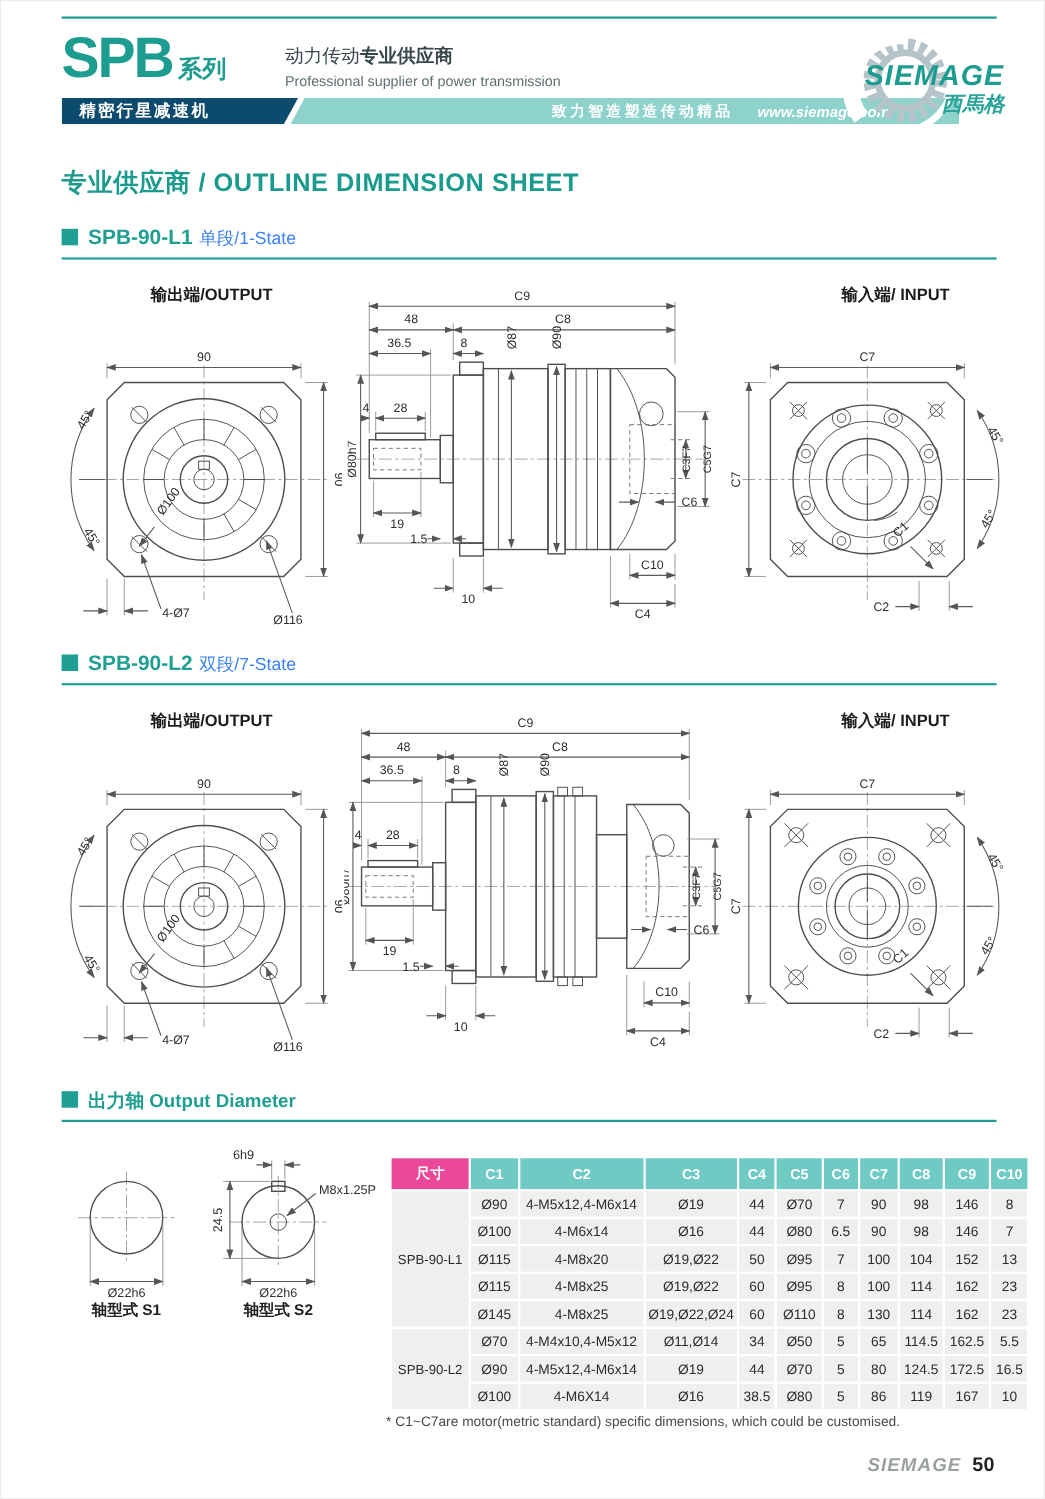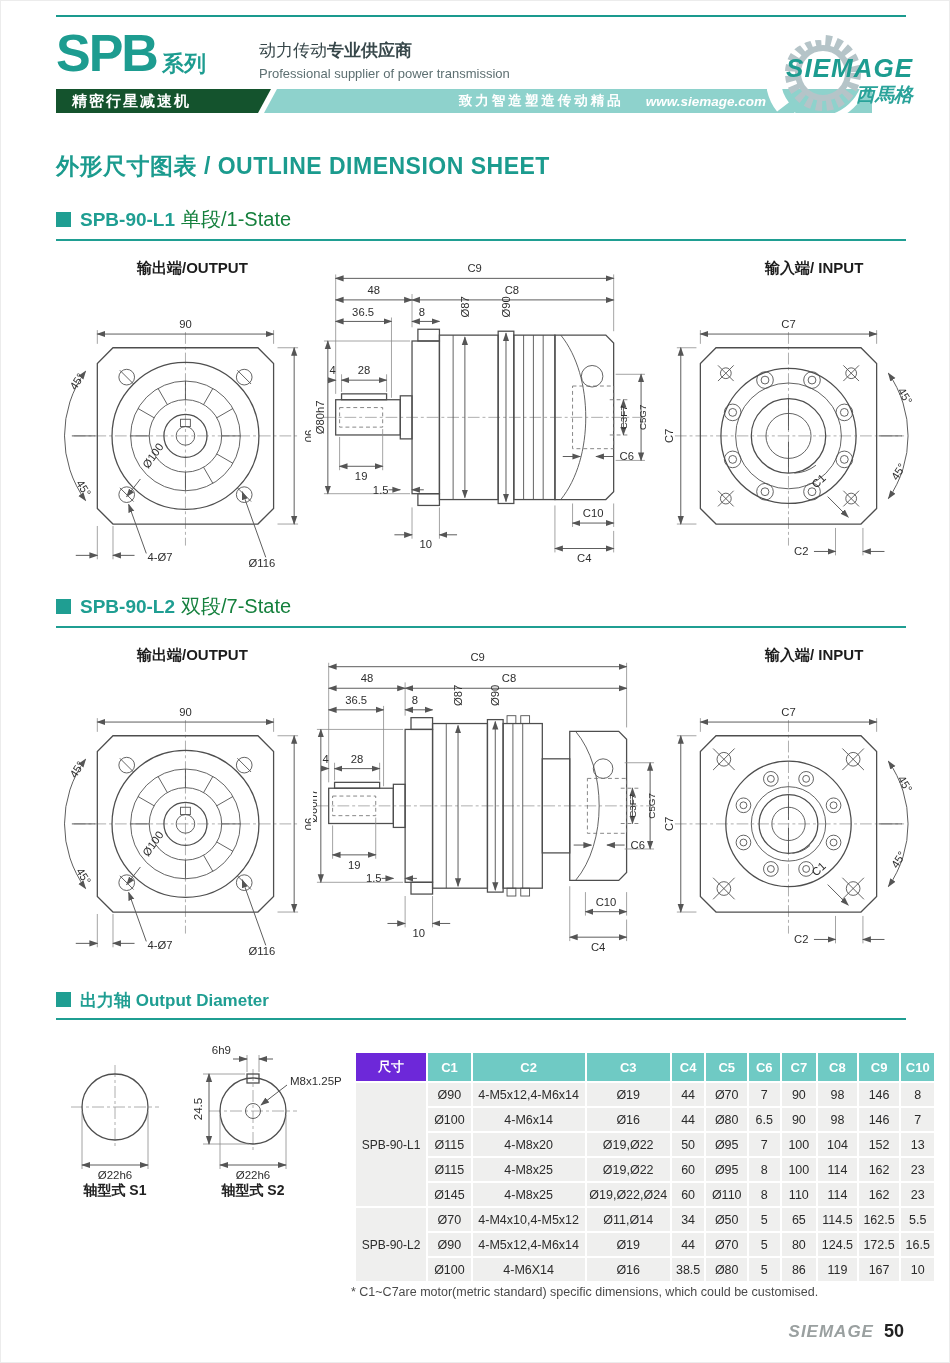--- a/index.html
+++ b/index.html
@@ -8,54 +8,54 @@
   .abs { position:absolute; }
 
   
   .topline { left:55px; top:14px; width:850px; height:2px; background:#1a9a8e; }
   .spb-big { font-size:52px; font-weight:900; color:#1d9c90; letter-spacing:-2px; line-height:1; }
   .spb-suffix { font-size:22px; font-weight:700; color:#1d9c90; margin-left:5px; }
   .sub-cn { font-size:17px; color:#37474a; }
   .sub-cn b { font-weight:900; }
   .sub-en { font-size:13px; color:#5d6f71; margin-top:4px; }
   .band { left:55px; top:88px; width:816px; height:24px; }
-  .band-dark { position:absolute; left:0; top:0; width:215px; height:24px; background:#14532d;
+  .band-dark { position:absolute; left:0; top:0; width:215px; height:24px; background:#0c4a6e;
                clip-path:polygon(0 0,100% 0,calc(100% - 13px) 100%,0 100%); }
   .band-dark span { color:#fff; font-weight:bold; font-size:15px; line-height:24px; padding-left:16px; letter-spacing:2px; }
   .band-light { position:absolute; left:208px; right:0; top:0; height:24px; background:#8ed2cc;
                 clip-path:polygon(13px 0,100% 0,100% 100%,0 100%);
-                display:flex; justify-content:flex-end; align-items:center; gap:22px; padding-right:106px; box-sizing:border-box; }
+                display:flex; justify-content:flex-end; align-items:center; gap:22px; padding-right:63px; box-sizing:border-box; }
   .band-slogan { color:#fff; font-size:13.5px; letter-spacing:3px; font-weight:bold; }
   .band-url { color:#fff; font-size:13.5px; font-weight:bold; font-style:italic; }
   .brand { font-size:26px; font-weight:900; font-style:italic; color:#1d9c90; letter-spacing:1px; text-align:right; }
   .brand-cn { font-size:19px; font-weight:bold; font-style:italic; color:#2aa39a; text-align:right; margin-top:1px; }
 
   
   .h1 { left:55px; top:150px; font-size:23px; font-weight:800; color:#1b9b8e; letter-spacing:0.5px; }
   .sec-head { left:55px; width:850px; border-bottom:2px solid #1f9e92; padding-bottom:6px; }
   .sq { display:inline-block; width:15px; height:15px; background:#1f9e92; margin-right:9px; vertical-align:-1px; }
   .model { font-size:19px; font-weight:800; color:#1f9e92; }
-  .stage { font-size:20px; color:#15803d; margin-left:6px; }
+  .stage { font-size:16px; color:#3b82f6; margin-left:6px; }
   .dlabel { font-size:15px; font-weight:bold; color:#1c1c1c;margin-left:24px; }
 
   
   svg text { font-family:"Liberation Sans",sans-serif; font-size:11.5px; fill:#2e2e2e; }
   .ln { fill:none; stroke:#4e4e4e; stroke-width:1.3; }
   .tn { fill:none; stroke:#4e4e4e; stroke-width:0.9; }
   .dim { fill:none; stroke:#5a5a5a; stroke-width:1; }
   .ext { fill:none; stroke:#8a8a8a; stroke-width:0.8; }
   .cl  { fill:none; stroke:#999; stroke-width:0.8; stroke-dasharray:12 3 3 3; }
   .dsh { fill:none; stroke:#777; stroke-width:0.9; stroke-dasharray:4 3; }
   .f10 { font-size:10px; }
 
   
   .dim-table { border-collapse:collapse; table-layout:fixed; width:580px; font-size:12.5px; color:#2b2b2b; }
   .dim-table th { background:#6fcac4; color:#fff; font-weight:bold; font-size:13px; height:26px;
                   border-right:2px solid #fff; border-bottom:2px solid #fff; }
-  .dim-table th.first { background:#6d28d9; }
+  .dim-table th.first { background:#ec4899; }
   .dim-table td { background:#efefee; text-align:center; height:23px; padding:0 2px;
                   border-right:2px solid #fff; border-bottom:2px solid #fff; white-space:nowrap; overflow:hidden; }
   .dim-table td.glabel { font-size:12px; }
   .dim-table tr.group-start td { border-top:2px solid #8f8f8f; }
   .note1 { font-size:13.5px; color:#333; }
   .note2 { font-size:12.5px; color:#4a4a4a; margin-top:2px; }
   .footer { right:45px; top:1320px; }
   .footer .fbrand { font-size:17px; font-weight:900; font-style:italic; color:#9aa0a0; letter-spacing:1px; }
   .footer .fpage { font-size:18px; font-weight:bold; color:#222; margin-left:10px; }
 </style>
@@ -86,21 +86,21 @@
     <svg width="110" height="98" viewBox="0 0 110 98" style="position:absolute; left:4px; top:6px;">
       <circle cx="56" cy="46" r="32" fill="none" stroke="#b5c4c8" stroke-width="12" stroke-dasharray="6 4.2"></circle>
       <circle cx="56" cy="46" r="25" fill="none" stroke="#b5c4c8" stroke-width="6"></circle>
       <path d="M16,80 A46,46 0 0 1 58,6" stroke="#ffffff" stroke-width="15" fill="none"></path>
       <path d="M26,88 A52,52 0 0 0 96,62" stroke="#ffffff" stroke-width="6" fill="none"></path>
     </svg>
     <div class="brand" style="position:absolute; right:0; top:32px; width:150px;">SIEMAGE</div>
     <div class="brand-cn" style="position:absolute; right:0; top:60px; width:150px;">西馬格</div>
   </div>
 
-  <div class="abs h1">外形尺寸图表 / OUTLINE DIMENSION SHEET</div>
+  <div class="abs h1">专业供应商 / OUTLINE DIMENSION SHEET</div>
 
   <div class="abs sec-head" style="top:205px;">
     <span class="sq"></span><span class="model">SPB-90-L1</span><span class="stage">单段/1-State</span>
   </div>
 
   <div class="abs dlabel" style="left:112px; top:258px;">输出端/OUTPUT</div>
   <div class="abs dlabel" style="left:740px; top:258px;">输入端/ INPUT</div>
 
   <svg class="abs" style="left:55px; top:288px;" width="255" height="284" viewBox="0 0 260 290">
     <defs>
@@ -636,21 +636,21 @@
           <td>162</td>
           <td>23</td>
         </tr>
         <tr>
           <td>Ø145</td>
           <td>4-M8x25</td>
           <td>Ø19,Ø22,Ø24</td>
           <td>60</td>
           <td>Ø110</td>
           <td>8</td>
-          <td>110</td>
+          <td>130</td>
           <td>114</td>
           <td>162</td>
           <td>23</td>
         </tr>
         <tr class="group-start">
           <td rowspan="3" class="glabel">SPB-90-L2</td>
           <td>Ø70</td>
           <td>4-M4x10,4-M5x12</td>
           <td>Ø11,Ø14</td>
           <td>34</td>

